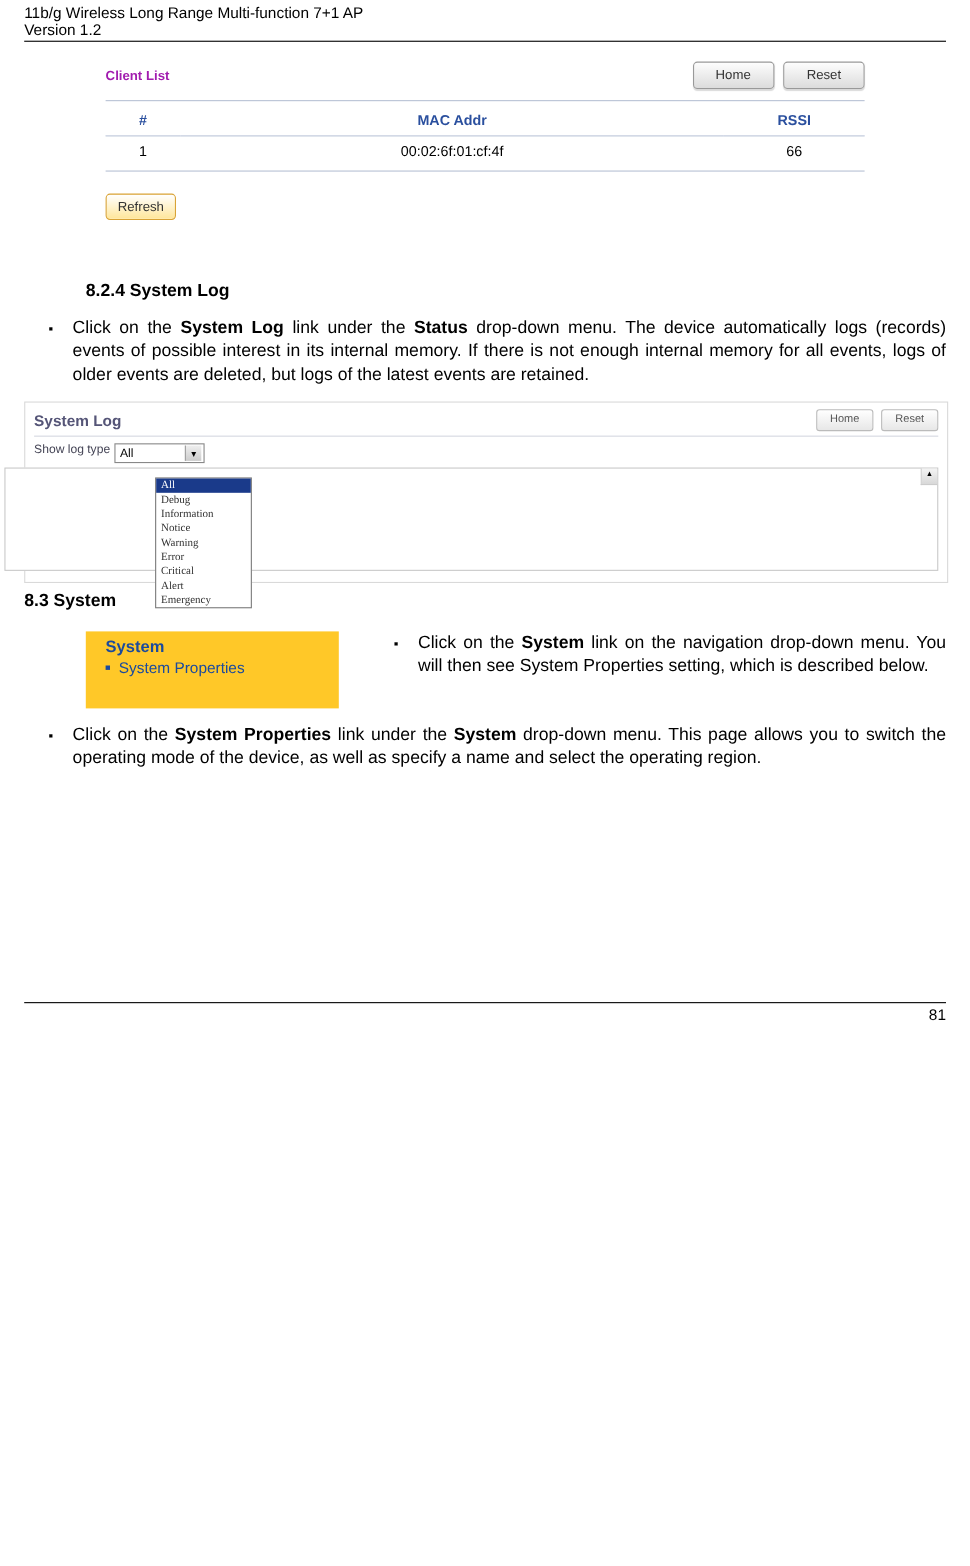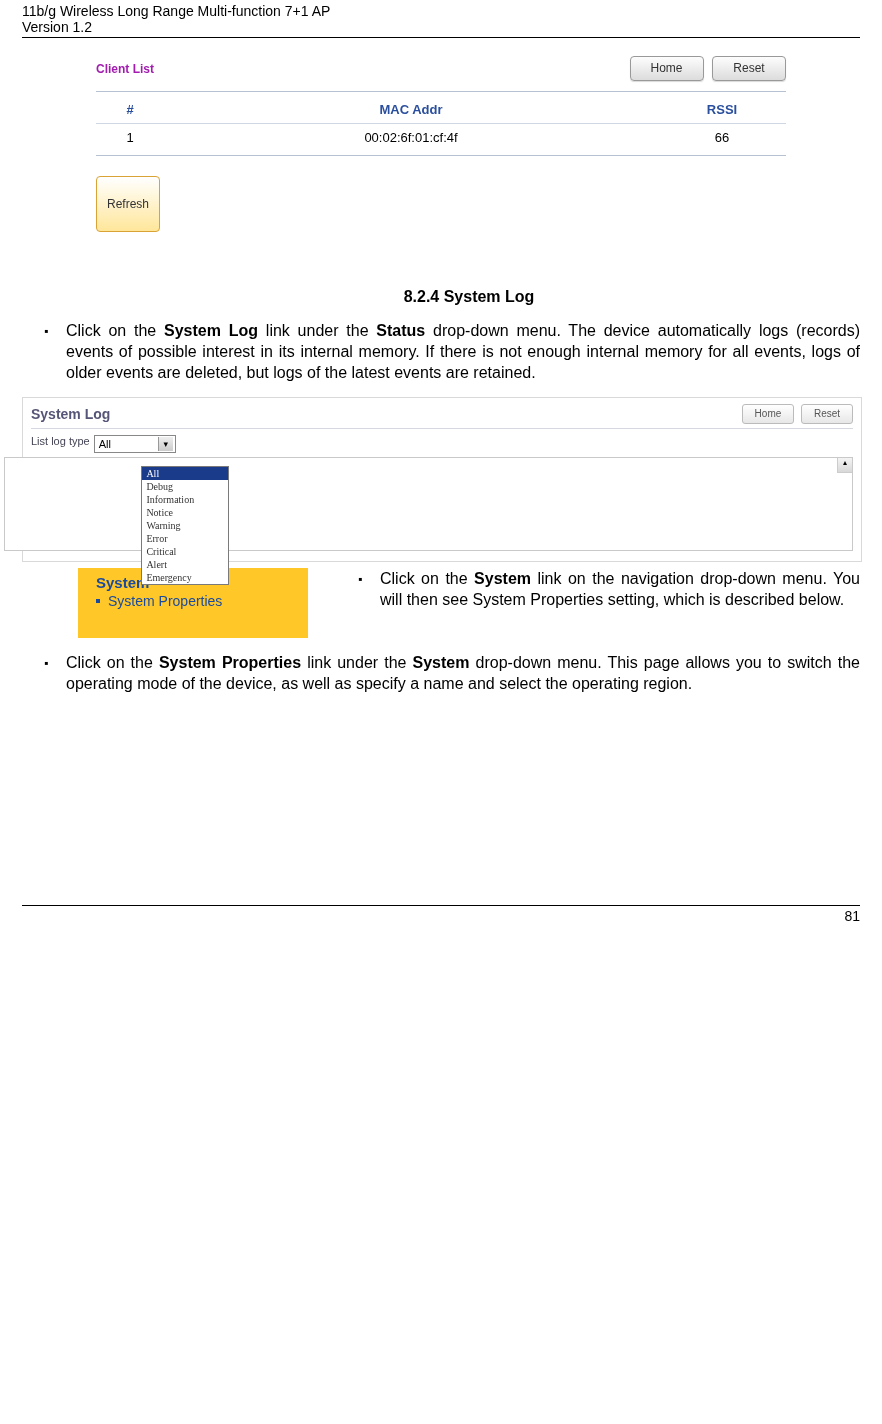--- a/index.html
+++ b/index.html
@@ -71,35 +71,34 @@
     border-bottom: 1px solid #cfd6e4;
   }
   .client-table td {
     text-align: center;
     padding: 6px 4px;
   }
   .client-table th:first-child, .client-table td:first-child { width: 60px; }
   .client-table th:last-child, .client-table td:last-child { width: 120px; }
   .refresh-btn {
     display: inline-block;
-    padding: 20px 10px;
+    padding: 4px 10px;
     font-size: 12px;
     border: 1px solid #d9a336;
     border-radius: 4px;
     background: linear-gradient(#ffffff,#ffe69a);
     color: #333;
     margin-top: 16px;
   }
 
   
   .h3 {
     font-size: 16px;
     font-weight: bold;
     margin: 56px 0 14px 56px;
-    text-align: center;
   }
   .h2 {
     font-size: 16px;
     font-weight: bold;
     margin: 8px 0 18px 0;
   }
   .bullet-row {
     display: flex;
     margin: 0 0 14px 22px;
   }
@@ -330,21 +329,21 @@
   <div class="syslog-panel">
     <div class="syslog-top">
       <div class="syslog-title">System Log</div>
       <div>
         <span class="syslog-btn">Home</span>
         <span class="syslog-btn">Reset</span>
       </div>
     </div>
     <hr class="syslog-hr">
     <div class="syslog-row">
-      <span class="syslog-label">List log type</span>
+      <span class="syslog-label">Show log type</span>
       <div class="syslog-select">
         <div class="syslog-select-input">
           <span>All</span>
           <span class="syslog-caret">▾</span>
         </div>
       </div>
     </div>
     <div class="syslog-body">
       <span class="syslog-local">Local Log</span>
       <div class="syslog-textarea">
@@ -357,20 +356,21 @@
           <div class="opt">Error</div>
           <div class="opt">Critical</div>
           <div class="opt">Alert</div>
           <div class="opt">Emergency</div>
         </div>
         <div class="syslog-scroll-up">▴</div>
       </div>
     </div>
   </div>
 
+  <div class="h2">8.3   System</div>
 
   <div class="two-col">
     <div class="navbox">
       <div class="navbox-title">System</div>
       <div class="navbox-item">
           <span>System Properties</span>
         </div>
     </div>
     <div class="col-right">
       <div class="bullet-row">

